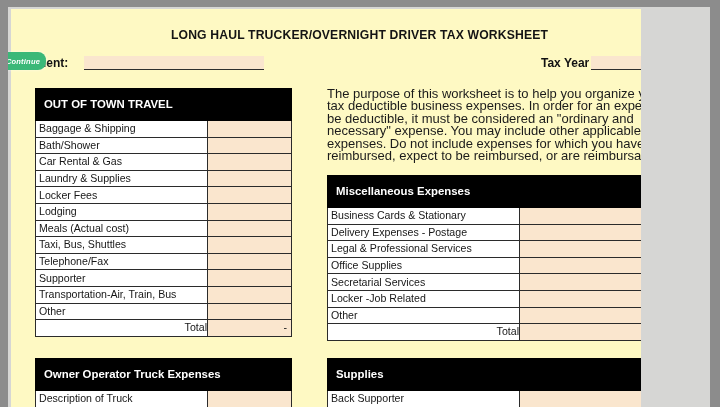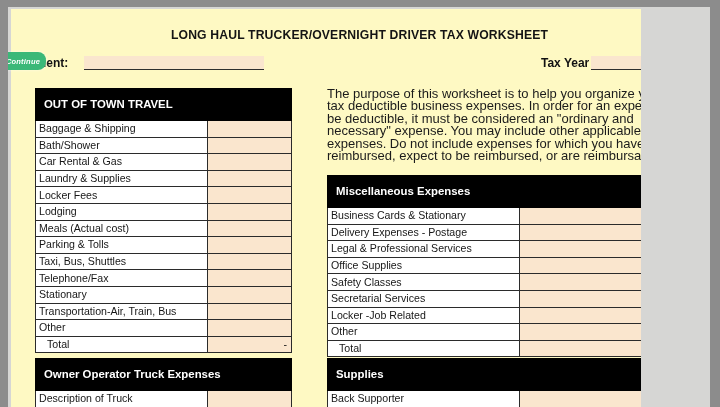--- a/index.html
+++ b/index.html
@@ -114,21 +114,21 @@
   .tbl td.lbl { background: #ffffff; }
   .sec-head td {
     background: #000000;
     color: #ffffff;
     font-size: 11.4px;
     font-weight: bold;
     border: 1px solid #000000;
     height: 17px;
     padding: 8px;
   }
-  td.total-lbl { padding-left: 11px; }
+  td.total-lbl { padding-left: 11px; text-align: right; }
 
   
   #tbl-left { left: 24px; top: 79px; width: 256px; }
   #tbl-left col.c1 { width: 172px; }
   #tbl-left col.c2 { width: 84px; }
 
   
   #tbl-owner { left: 24px; top: 349px; width: 256px; }
   #tbl-owner col.c1 { width: 172px; }
   #tbl-owner col.c2 { width: 84px; }
@@ -193,33 +193,29 @@
           </tr>
           <tr>
             <td class="lbl">Lodging</td>
             <td class="val"></td>
           </tr>
           <tr>
             <td class="lbl">Meals (Actual cost)</td>
             <td class="val"></td>
           </tr>
           <tr>
-            <td class="lbl">Parking &amp; Tolls</td>
-            <td class="val"></td>
-          </tr>
-          <tr>
             <td class="lbl">Taxi, Bus, Shuttles</td>
             <td class="val"></td>
           </tr>
           <tr>
             <td class="lbl">Telephone/Fax</td>
             <td class="val"></td>
           </tr>
           <tr>
-            <td class="lbl">Stationary</td>
+            <td class="lbl">Supporter</td>
             <td class="val"></td>
           </tr>
           <tr>
             <td class="lbl">Transportation-Air, Train, Bus</td>
             <td class="val"></td>
           </tr>
           <tr>
             <td class="lbl">Other</td>
             <td class="val"></td>
           </tr>
@@ -269,24 +265,20 @@
           </tr>
           <tr>
             <td class="lbl">Legal &amp; Professional Services</td>
             <td class="val"></td>
           </tr>
           <tr>
             <td class="lbl">Office Supplies</td>
             <td class="val"></td>
           </tr>
           <tr>
-            <td class="lbl">Safety Classes</td>
-            <td class="val"></td>
-          </tr>
-          <tr>
             <td class="lbl">Secretarial Services</td>
             <td class="val"></td>
           </tr>
           <tr>
             <td class="lbl">Locker -Job Related</td>
             <td class="val"></td>
           </tr>
           <tr>
             <td class="lbl">Other</td>
             <td class="val"></td>

